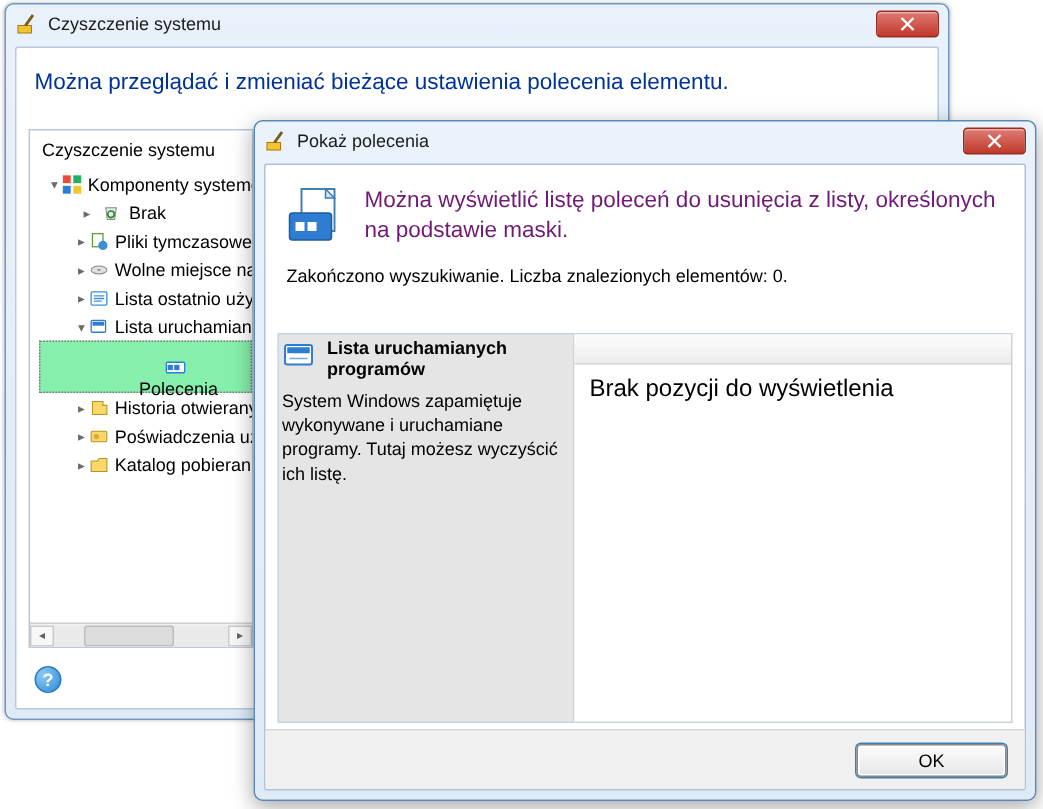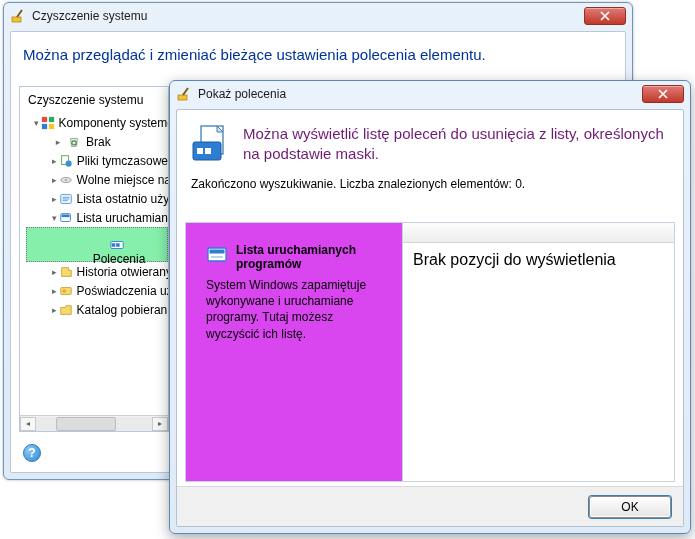--- a/index.html
+++ b/index.html
@@ -148,24 +148,24 @@
   .result-line {
     padding: 4px 14px 6px 14px;
     font-size: 12px;
   }
   .split {
     position: absolute;
     left: 8px; right: 8px; top: 112px; bottom: 44px;
     display: flex;
   }
   .left-pane {
-    width: 218px;
+    width: 198px;
     border: 1px solid #c9d3df;
-    padding: 20px;
-    background: #d946ef;
+    padding: 2px;
+    background: #e5e5e5;
   }
   .lp-title-row { display: flex; align-items: flex-start; margin-bottom: 6px; }
   .lp-icon { width: 22px; height: 22px; margin-right: 8px; margin-top:1px; display:inline-flex; }
   .lp-title { font-weight: bold; font-size: 12px; }
   .lp-desc { font-size: 12px; line-height: 1.35; margin-top: 6px; }
   .right-pane {
     flex: 1;
     border: 1px solid #c9d3df;
     border-left: none;
     background: #fff;
@@ -181,21 +181,21 @@
     font-size: 16px;
   }
   .ok-row {
     position: absolute; left: 0; right: 0; bottom: 0; height: 40px;
     background: #f0f0f0;
     border-top: 1px solid #d8d8d8;
     display: flex; align-items: center; justify-content: flex-end;
     padding-right: 12px;
   }
   .ok-btn {
-    width: 82px; height: 22px;
+    width: 100px; height: 22px;
     background: linear-gradient(#fdfdfd,#e6e6e6);
     border: 1px solid #8a8a8a;
     border-radius: 3px;
     box-shadow: 0 0 0 1px #3c7fb1, inset 0 0 0 1px #fff;
     display: flex; align-items: center; justify-content: center;
     font-size: 12px;
   }
 </style>
 </head>
 <body>

